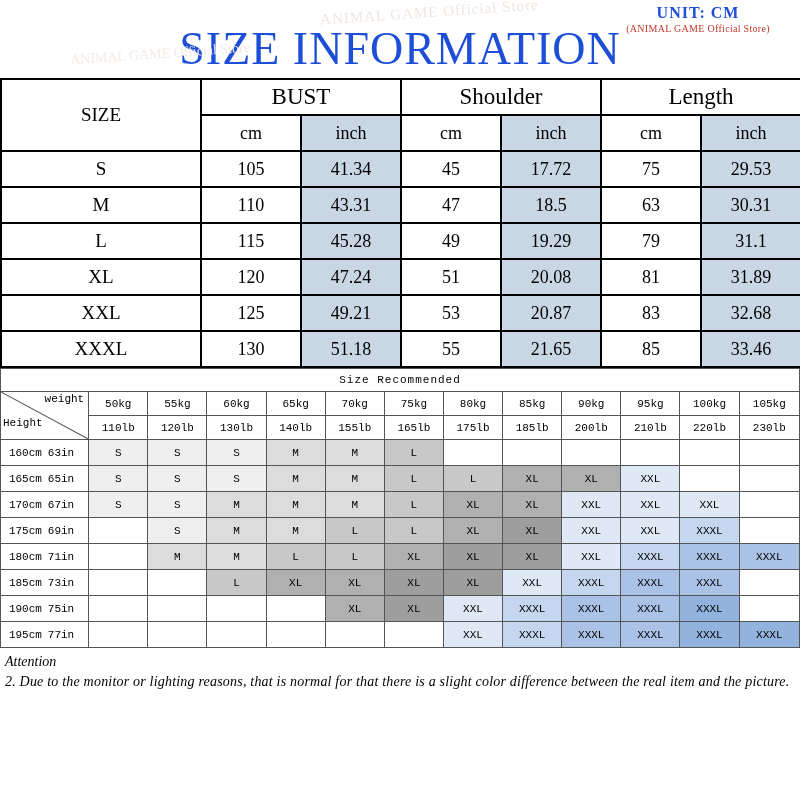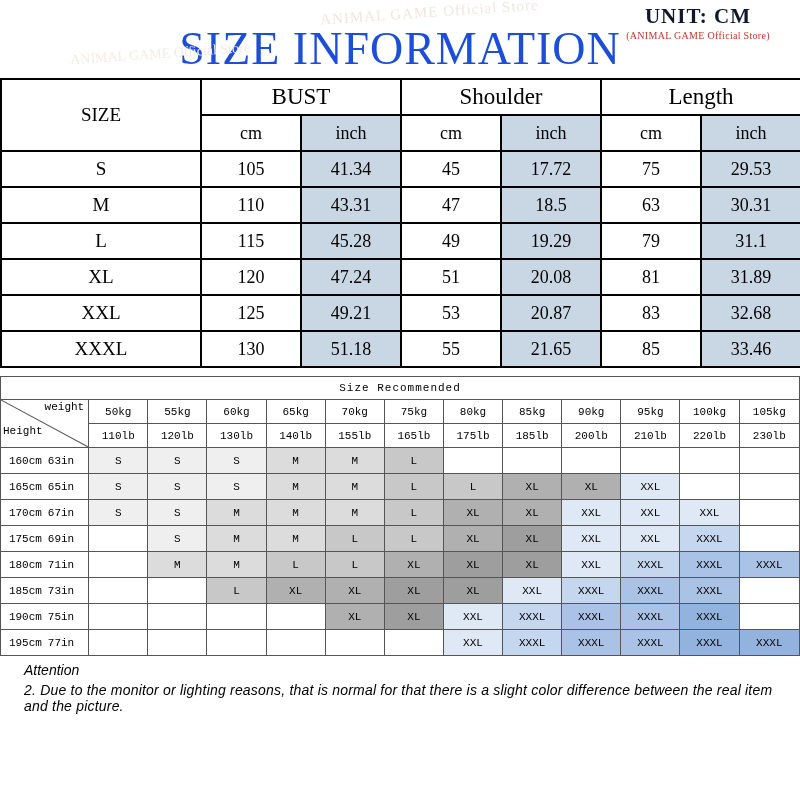--- a/index.html
+++ b/index.html
@@ -43,23 +43,23 @@
   
   .unit-block {
     position: absolute;
     right: 12px;
     top: 4px;
     text-align: center;
     width: 180px;
   }
   .unit-main {
     font-family: "Liberation Serif", serif;
-    font-size: 21px;
+    font-size: 16px;
     font-weight: bold;
-    color: #0f172a;
+    color: #1d4ed8;
     letter-spacing: 1px;
   }
   .unit-sub {
     font-family: "Liberation Serif", serif;
     font-size: 10px;
     color: #c0392b;
     letter-spacing: 0.3px;
     margin-top: 1px;
   }
 
@@ -95,21 +95,21 @@
     font-size: 19px;
   }
   .shaded {
     background: #c9d7e4;
   }
   .col-size { width: 200px; }
   .col-unit { width: 100px; }
 
   
   .rec-wrap {
-    margin-top: 8px;
+    margin-top: 0;
   }
   table.rec-table {
     border-collapse: collapse;
     width: 800px;
     table-layout: fixed;
     font-family: "Liberation Mono", monospace;
   }
   table.rec-table td {
     border: 1px solid #555;
     text-align: center;
@@ -175,22 +175,22 @@
   .g5 { background: #9e9e9e; }
   .b1 { background: #dfe8f5; }
   .b2 { background: #c5d6ef; }
   .b3 { background: #a9c2e6; }
   .b4 { background: #93b3df; }
   .wcell { background: #ffffff; }
 
   
   .attention {
     margin-top: 6px;
-    padding-left: 24px;
-    font-family: Liberation Sans, sans-serif;
+    padding-left: 5px;
+    font-family: Liberation Serif, serif;
     font-style: italic;
     font-size: 14px;
   }
   .attention .head {
     font-size: 14px;
     margin-bottom: 4px;
   }
   .attention .line {
     font-size: 14px;
     margin-bottom: 6px;

